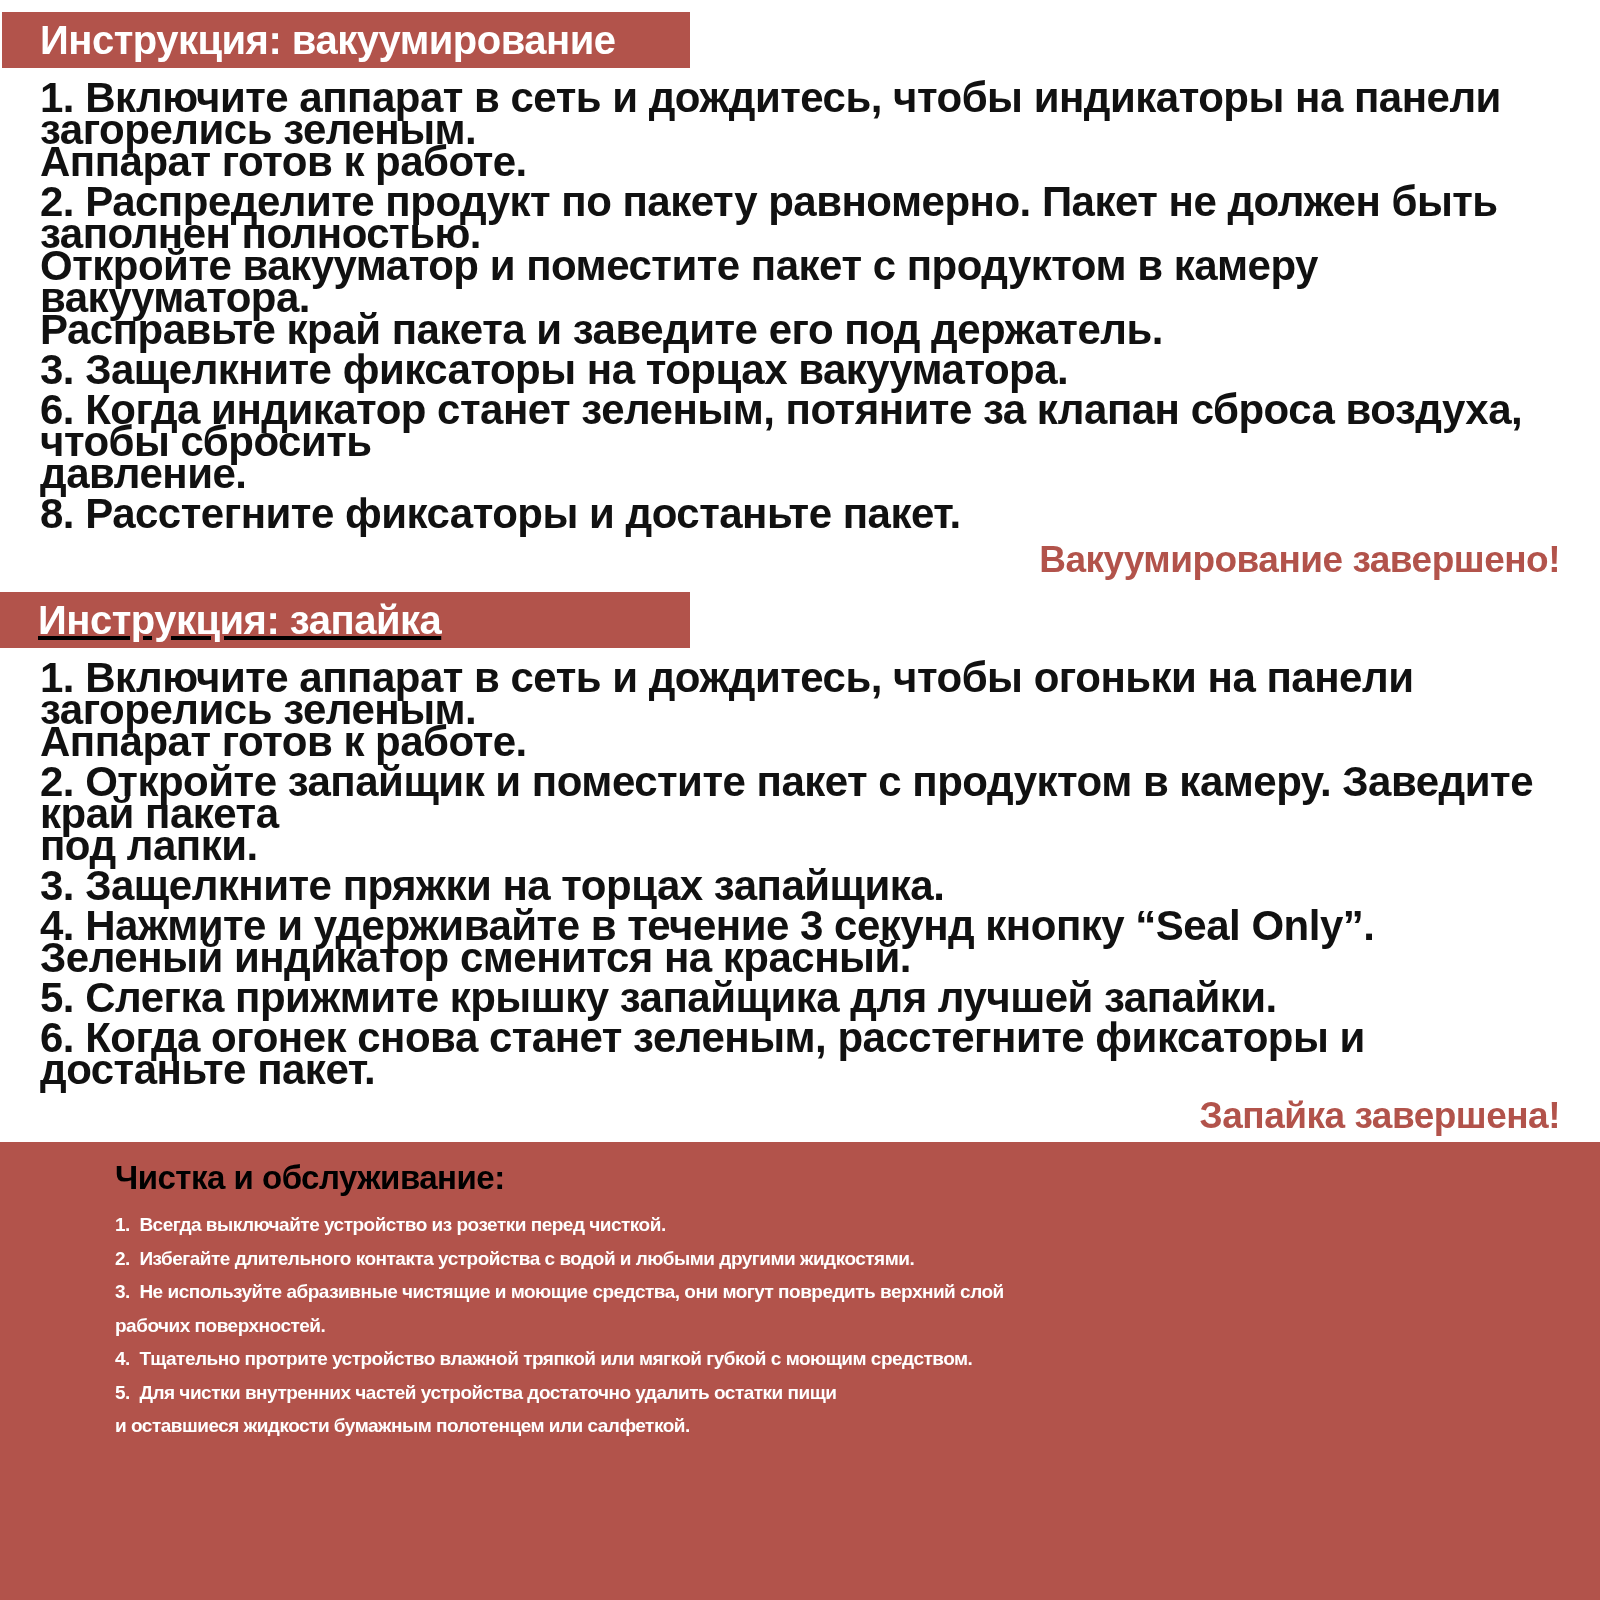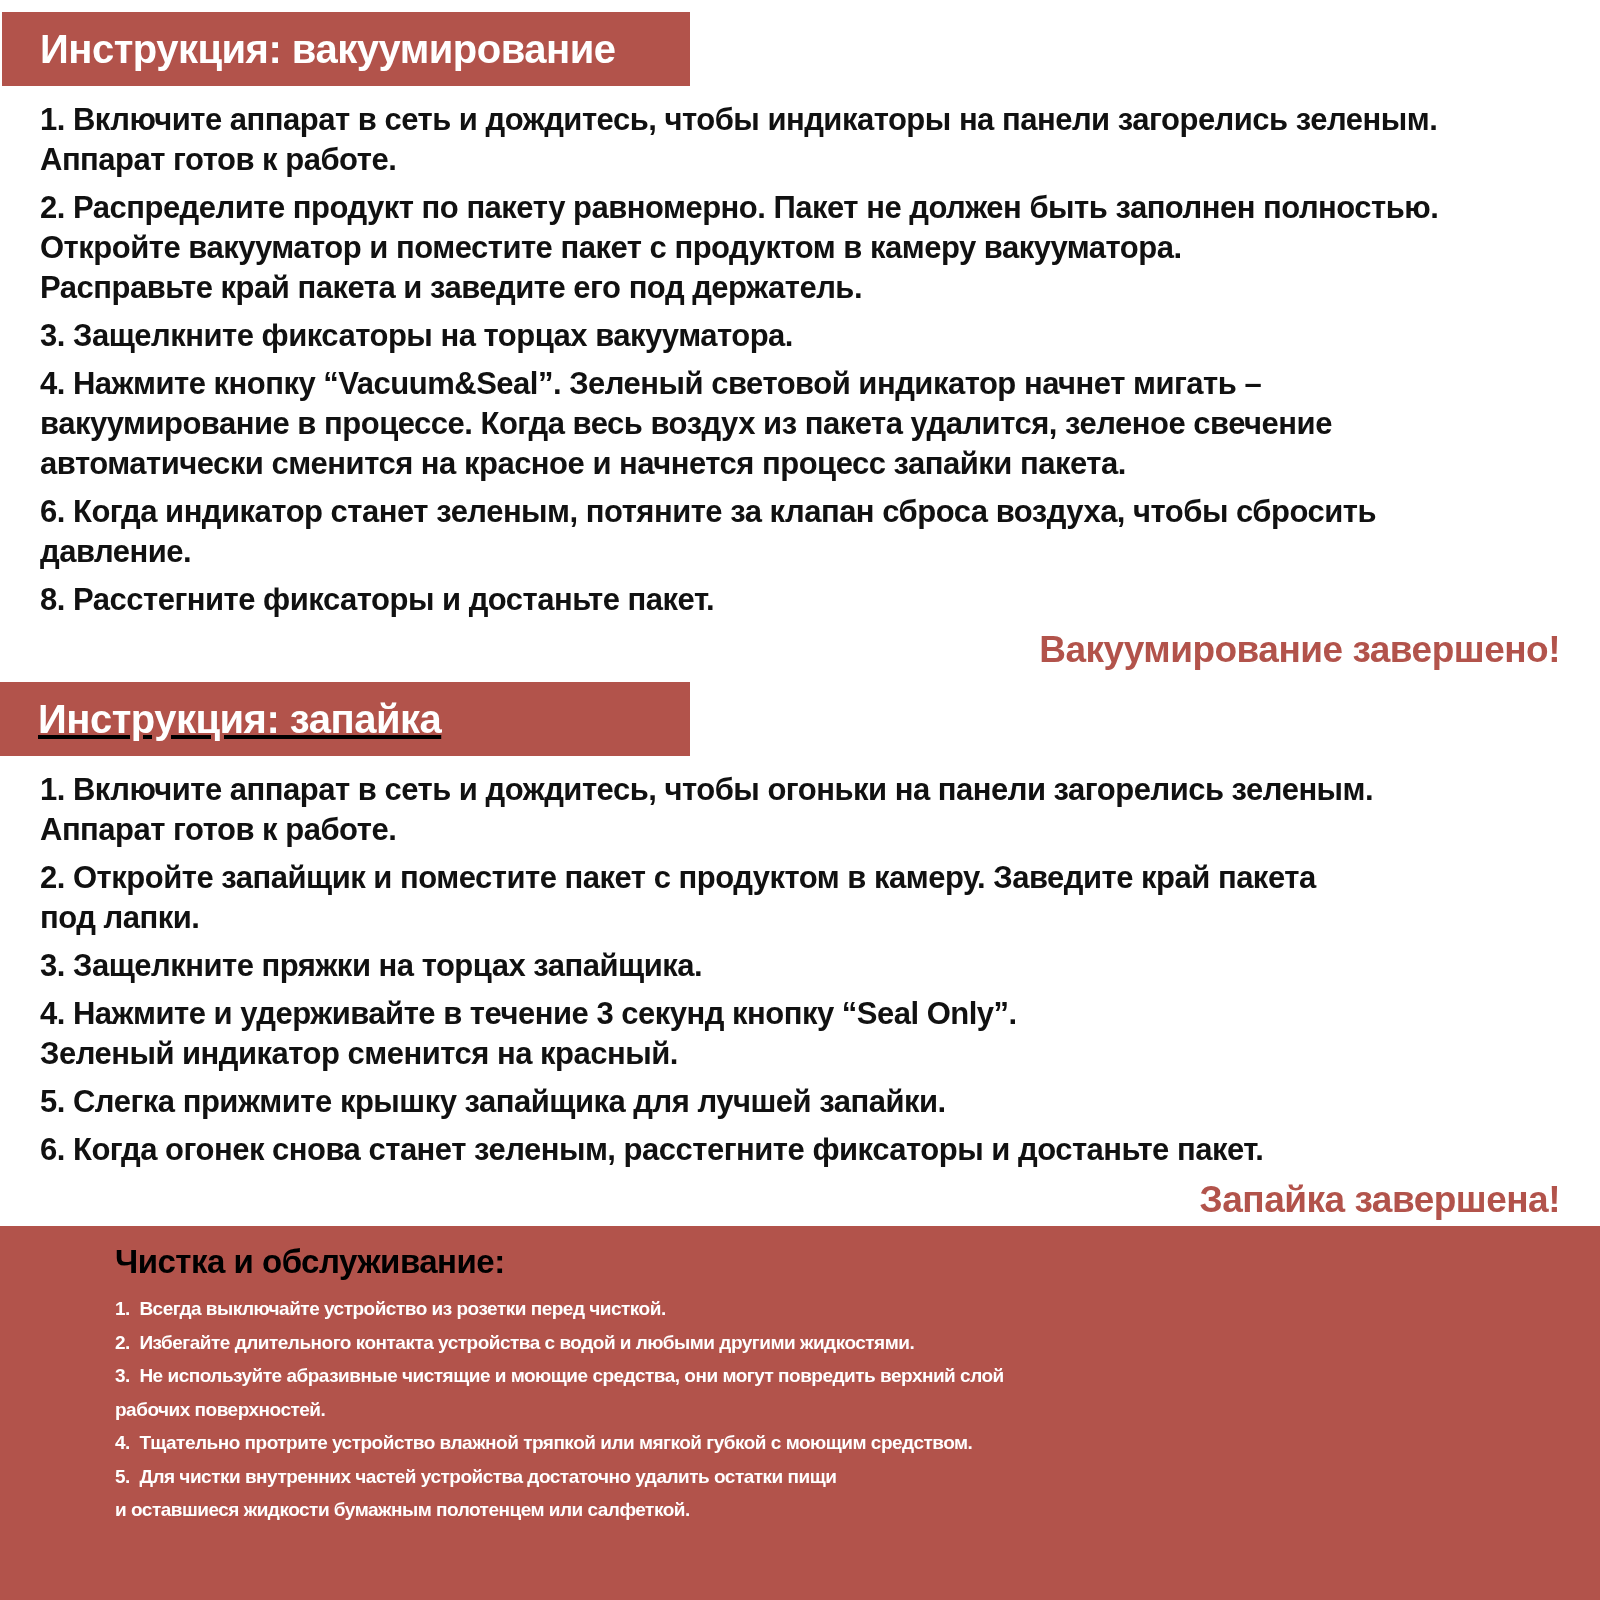--- a/index.html
+++ b/index.html
@@ -12,21 +12,21 @@
     height: 1600px;
     background: var(--page_bg, #ffffff);
     font-family: "Liberation Sans", sans-serif;
     overflow: hidden;
     display: flex;
     flex-direction: column;
   }
   .section-bar {
     margin-top: 12px;
     width: 690px;
-    height: 74px;
+    height: 56px;
     background: var(--accent, #b2534b);
     display: flex;
     align-items: center;
     box-sizing: border-box;
     padding-left: 38px;
     flex: 0 0 auto;
   }
   .bar-vacuum { margin-left: 2px; width: 688px; }
   .bar-seal   { margin-left: 0; margin-top: 10px; text-decoration: underline; }
   .section-bar .bar-title {
@@ -35,22 +35,22 @@
     font-weight: bold;
     letter-spacing: -0.5px;
     white-space: nowrap;
   }
   .steps {
     margin: 14px 40px 0 40px;
     flex: 0 0 auto;
   }
   .steps p.step {
     margin: 0 0 8px 0;
-    font-size: 31px;
-    line-height: 40px;
+    font-size: 42px;
+    line-height: 32px;
     font-weight: bold;
     color: var(--body_text, #111111);
     letter-spacing: -0.5px;
     white-space: pre-wrap;
   }
   .steps p.completion {
     margin: 0;
     font-size: 37px;
     line-height: 44px;
     font-weight: bold;
@@ -93,23 +93,20 @@
     <span class="bar-title">Инструкция: вакуумирование</span>
   </div>
 
   <div class="steps">
     <p class="step">1. Включите аппарат в сеть и дождитесь, чтобы индикаторы на панели загорелись зеленым.
 Аппарат готов к работе.</p>
     <p class="step">2. Распределите продукт по пакету равномерно. Пакет не должен быть заполнен полностью.
 Откройте вакууматор и поместите пакет с продуктом в камеру вакууматора.
 Расправьте край пакета и заведите его под держатель.</p>
     <p class="step">3. Защелкните фиксаторы на торцах вакууматора.</p>
-    <p class="step">4. Нажмите кнопку “Vacuum&amp;Seal”. Зеленый световой индикатор начнет мигать –
-вакуумирование в процессе. Когда весь воздух из пакета удалится, зеленое свечение
-автоматически сменится на красное и начнется процесс запайки пакета.</p>
     <p class="step">6. Когда индикатор станет зеленым, потяните за клапан сброса воздуха, чтобы сбросить
 давление.</p>
     <p class="step">8. Расстегните фиксаторы и достаньте пакет.</p>
     <p class="completion">Вакуумирование завершено!</p>
   </div>
 
   <div class="section-bar bar-seal">
     <span class="bar-title">Инструкция: запайка</span>
   </div>
 

